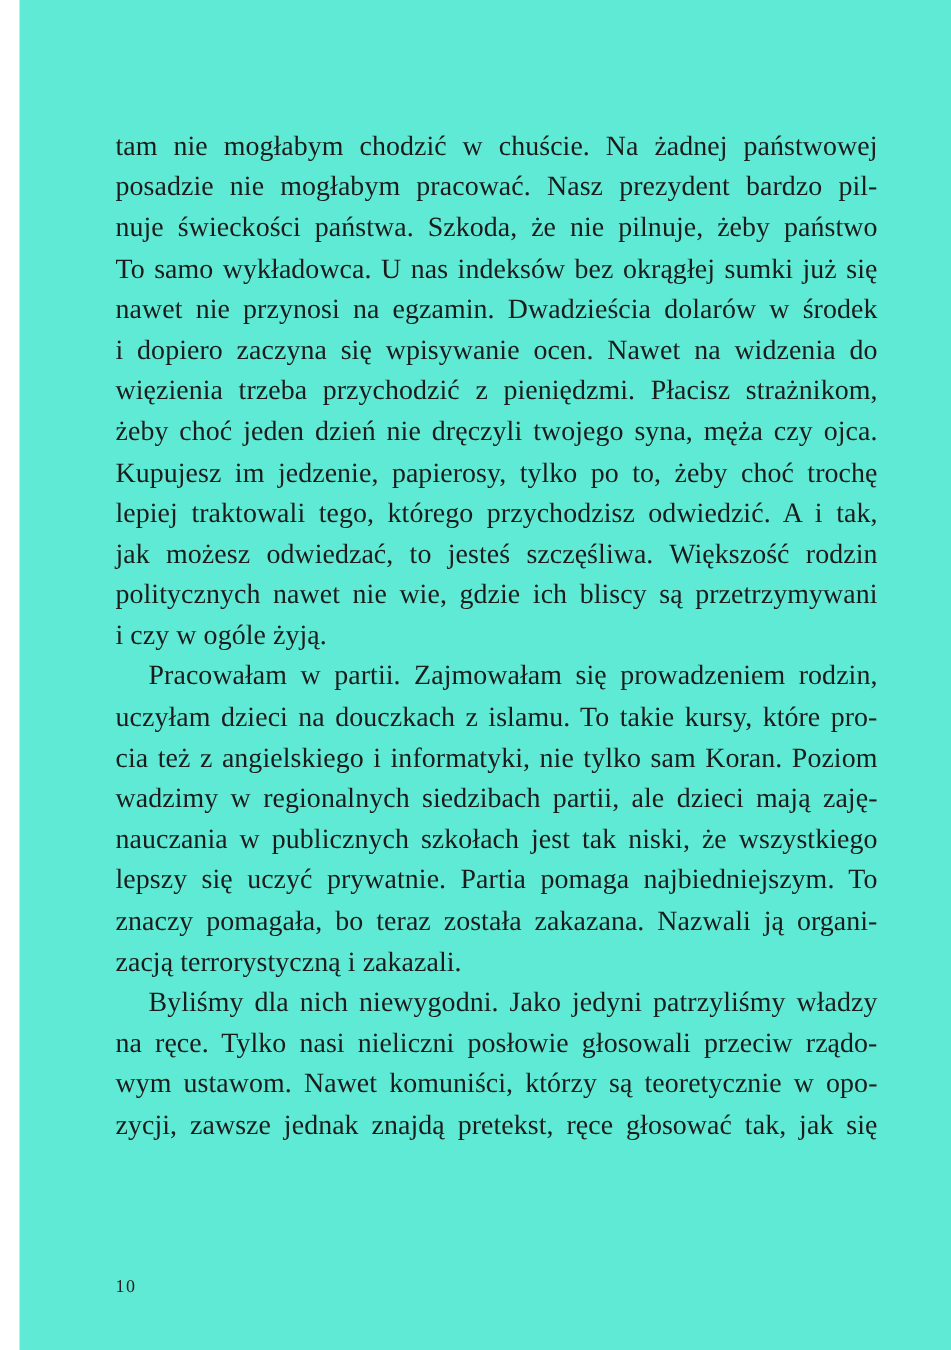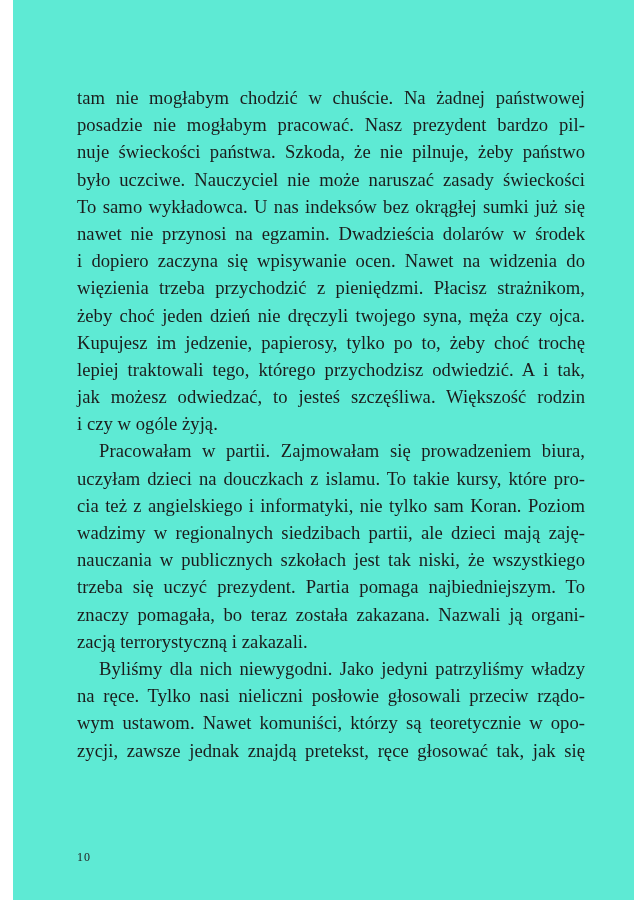--- a/index.html
+++ b/index.html
@@ -58,39 +58,39 @@
 </head>
 <body>
 
 <div class="page">
   <div class="text-block" id="text-block">
 
     <div>
       <span class="line">tam nie mogłabym chodzić w chuście. Na żadnej państwowej</span>
       <span class="line">posadzie nie mogłabym pracować. Nasz prezydent bardzo pil-</span>
       <span class="line">nuje świeckości państwa. Szkoda, że nie pilnuje, żeby państwo</span>
-      <span class="line">było uczciwe. Nauczyciel nie może naruszać zasady świeckości</span>
       <span class="line">To samo wykładowca. U nas indeksów bez okrągłej sumki już się</span>
       <span class="line">nawet nie przynosi na egzamin. Dwadzieścia dolarów w środek</span>
       <span class="line">i dopiero zaczyna się wpisywanie ocen. Nawet na widzenia do</span>
       <span class="line">więzienia trzeba przychodzić z pieniędzmi. Płacisz strażnikom,</span>
       <span class="line">żeby choć jeden dzień nie dręczyli twojego syna, męża czy ojca.</span>
       <span class="line">Kupujesz im jedzenie, papierosy, tylko po to, żeby choć trochę</span>
       <span class="line">lepiej traktowali tego, którego przychodzisz odwiedzić. A i tak,</span>
       <span class="line">jak możesz odwiedzać, to jesteś szczęśliwa. Większość rodzin</span>
+      <span class="line">politycznych nawet nie wie, gdzie ich bliscy są przetrzymywani</span>
       <span class="line last">i czy w ogóle żyją.</span>
     </div>
 
     <div>
-      <span class="line indent">Pracowałam w partii. Zajmowałam się prowadzeniem biura,</span>
+      <span class="line indent">Pracowałam w partii. Zajmowałam się prowadzeniem rodzin,</span>
       <span class="line">uczyłam dzieci na douczkach z islamu. To takie kursy, które pro-</span>
       <span class="line">cia też z angielskiego i informatyki, nie tylko sam Koran. Poziom</span>
       <span class="line">wadzimy w regionalnych siedzibach partii, ale dzieci mają zaję-</span>
       <span class="line">nauczania w publicznych szkołach jest tak niski, że wszystkiego</span>
-      <span class="line">trzeba się uczyć prezydent. Partia pomaga najbiedniejszym. To</span>
+      <span class="line">lepszy się uczyć prywatnie. Partia pomaga najbiedniejszym. To</span>
       <span class="line">znaczy pomagała, bo teraz została zakazana. Nazwali ją organi-</span>
       <span class="line last">zacją terrorystyczną i zakazali.</span>
     </div>
 
     <div>
       <span class="line indent">Byliśmy dla nich niewygodni. Jako jedyni patrzyliśmy władzy</span>
       <span class="line">na ręce. Tylko nasi nieliczni posłowie głosowali przeciw rządo-</span>
       <span class="line">wym ustawom. Nawet komuniści, którzy są teoretycznie w opo-</span>
       <span class="line">zycji, zawsze jednak znajdą pretekst, ręce głosować tak, jak się</span>
     </div>

